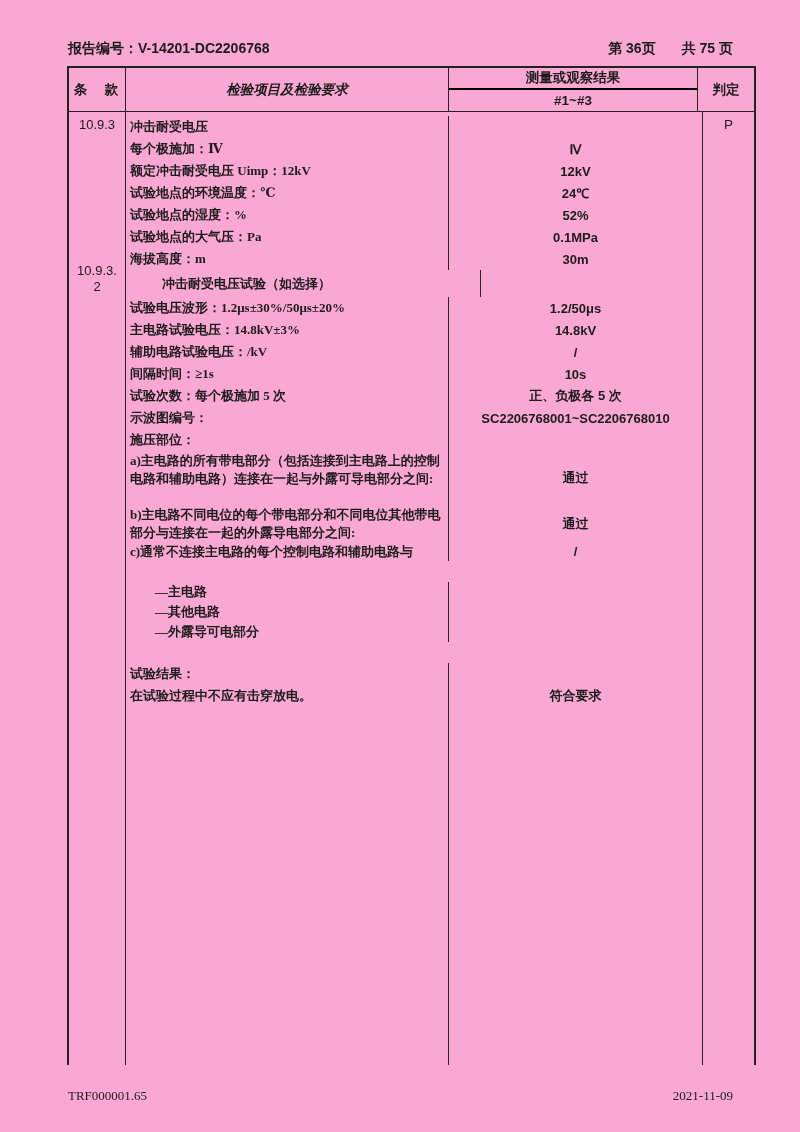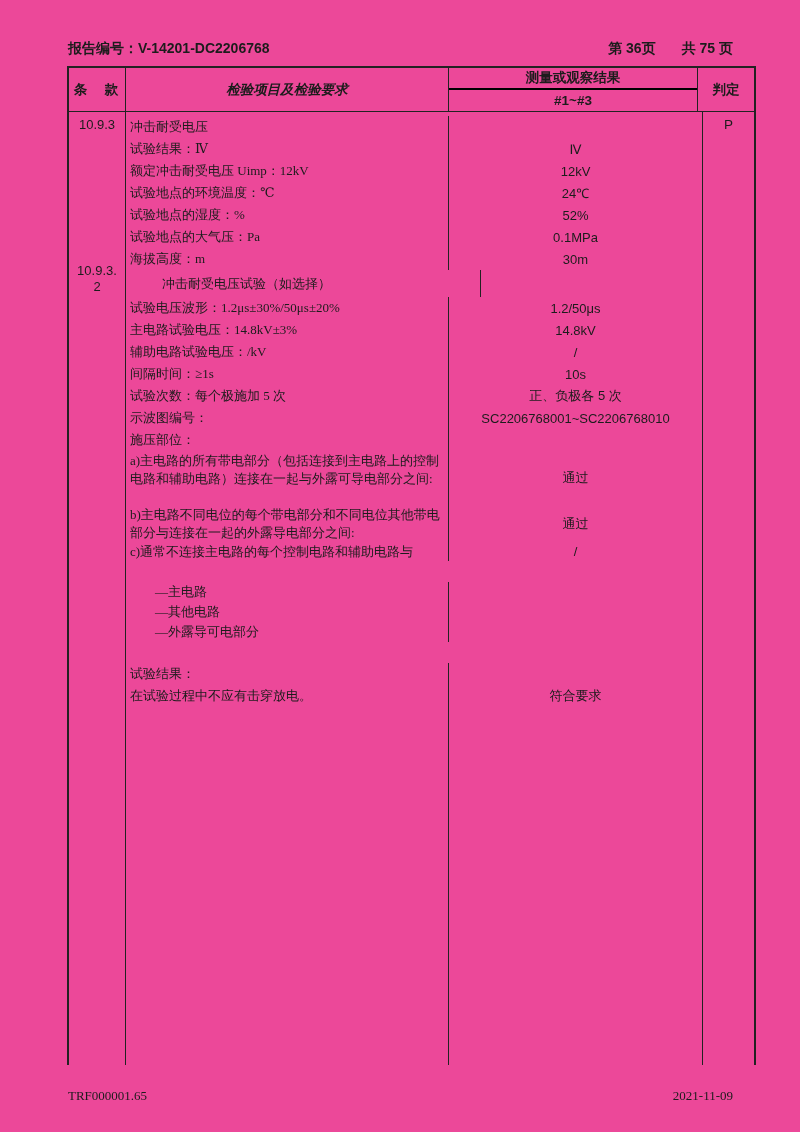--- a/index.html
+++ b/index.html
@@ -1,18 +1,18 @@
 <!DOCTYPE html>
 <html><head>
 <meta charset="utf-8">
 <style>
   * { margin:0; padding:0; box-sizing:border-box; }
   html,body { background:#ffffff; }
   .page {
-    position:relative; width:800px; height:1132px; background:#ec4899;
+    position:relative; width:800px; height:1132px; background:#f9a8d4;
     font-family:"Liberation Sans", sans-serif; color:#1c1c1c; overflow:hidden;
   }
   
   .page-header {
     position:absolute; top:40px; left:68px; right:67px;
     display:flex; justify-content:space-between; align-items:baseline;
     font-weight:bold; font-size:14px;
   }
   .page-num-group span { margin-left:26px; }
   
@@ -36,21 +36,21 @@
   .tbody { display:flex; flex:1; min-height:0; }
   .bcol1 { width:57px; border-right:1px solid #222; position:relative; flex:none;
            font-size:13px; }
   .clause-top, .clause-sub { position:absolute; left:0; right:0; text-align:center; }
   .clause-top { top:5px; }
   .clause-sub { top:151px; line-height:16px; }
   .bmain { width:576px; flex:none; display:flex; flex-direction:column; padding-top:4px; }
   .bcol4 { flex:1; border-left:1px solid #222; position:relative; font-size:13.5px; }
   .verdict { position:absolute; top:5px; left:0; right:0; text-align:center; }
   
-  .trow { display:flex; flex:none; }
+  .trow { display:flex; flex:none;font-weight:bold; }
   .cell-label {
     width:323px; border-right:1px solid #222; padding-left:4px; flex:none;
     font-family:"Liberation Serif", "DejaVu Serif", serif; font-size:13px;
   }
   .cell-result {
     flex:1; display:flex; align-items:center; justify-content:center;
     font-size:13px; text-align:center;
   }
   .r  { height:22px; }
   .r  .cell-label { line-height:22px; white-space:nowrap; }
@@ -103,21 +103,21 @@
           <div>2</div>
         </div>
       </div>
 
       <div class="bmain">
         <div class="trow r">
           <div class="cell-label">冲击耐受电压</div>
           <div class="cell-result"></div>
         </div>
         <div class="trow r">
-          <div class="cell-label">试验结果：Ⅳ</div>
+          <div class="cell-label">每个极施加：Ⅳ</div>
           <div class="cell-result">Ⅳ</div>
         </div>
         <div class="trow r">
           <div class="cell-label">额定冲击耐受电压 Uimp：12kV</div>
           <div class="cell-result">12kV</div>
         </div>
         <div class="trow r">
           <div class="cell-label">试验地点的环境温度：℃</div>
           <div class="cell-result">24℃</div>
         </div>

